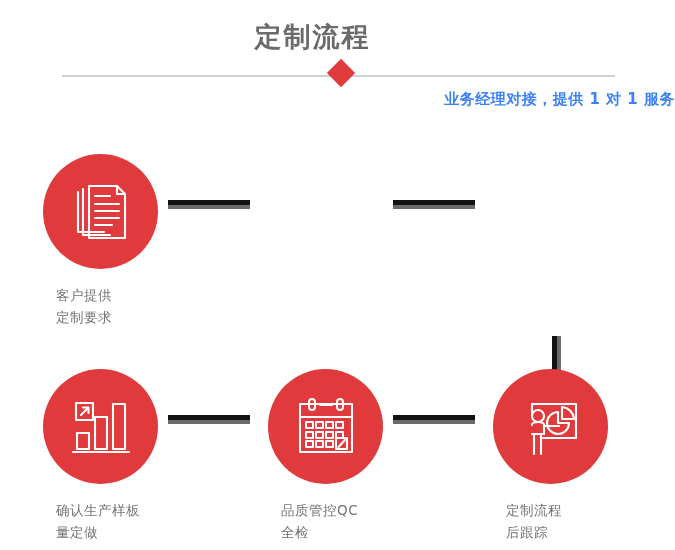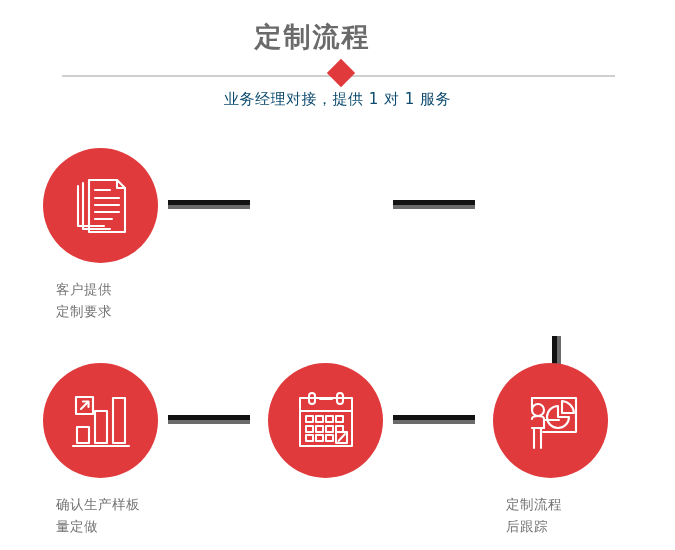--- a/index.html
+++ b/index.html
@@ -28,33 +28,34 @@
     background:#cfcfcf;
   }
   .diamond{
     position:absolute;left:331px;top:61px;
     width:20px;height:20px;
     background:#e03a3c;
     transform:rotate(45deg);
   }
   .subtitle{
     position:absolute;left:0;top:88px;width:675px;
-    text-align:center;
+    text-align:right;
     font-size:15px;
-    color:#0c4a6e;
+    color:#3b82f6;
     letter-spacing:0.5px;
+    font-weight:bold;
   }
 
   
   .steps{position:absolute;left:0;top:148px;width:675px;}
   .row{position:relative;height:215px;}
   .cell{
     position:absolute;
     width:225px;
-    top:0;
+    top:6px;
   }
   .cell.c0{left:0px;}
   .cell.c1{left:225px;}
   .cell.c2{left:450px;}
 
   .circle{
     position:relative;
     width:115px;height:115px;
     margin-left:43px;
     border-radius:50%;
@@ -190,20 +191,22 @@
               <rect x="33" y="38" width="7" height="6"></rect>
               <rect x="43" y="38" width="7" height="6"></rect>
               <rect x="13" y="47" width="7" height="6"></rect>
               <rect x="23" y="47" width="7" height="6"></rect>
               <rect x="33" y="47" width="7" height="6"></rect>
               <rect x="43" y="44" width="11" height="11"></rect>
               <line x1="45.5" y1="53" x2="52" y2="46"></line>
             </g>
           </svg>
         </div>
+        <div class="label">品质管控QC
+全检</div>
       </div>
 
       <div class="conn-h h2">
         <div class="bar-dark"></div>
         <div class="bar-gray"></div>
       </div>
 
       <div class="cell c2">
         <div class="circle">
           <svg width="66" height="66" viewBox="0 0 66 66">

